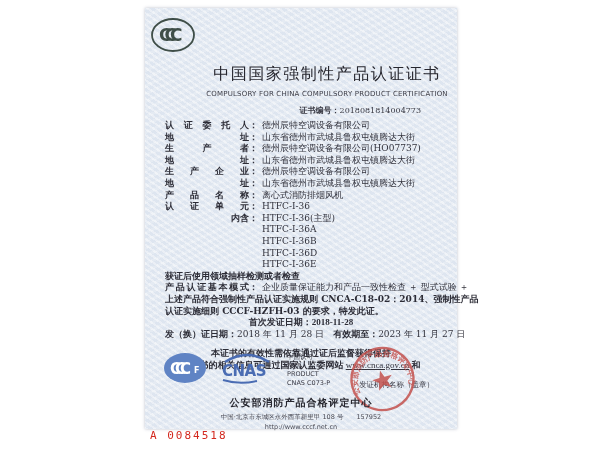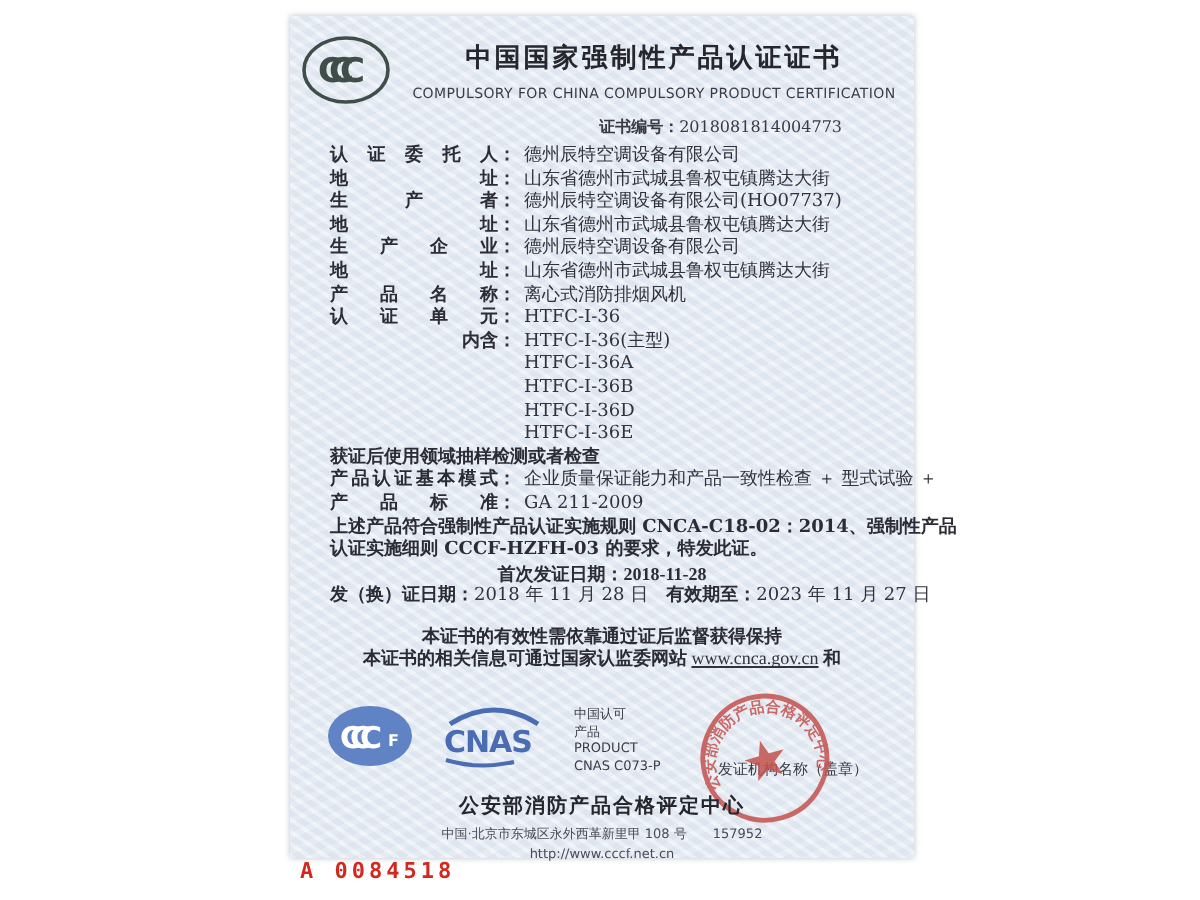--- a/index.html
+++ b/index.html
@@ -12,21 +12,21 @@
     position:absolute;left:145px;top:8px;width:312px;height:421px;
     background-color:#e4eaf2;
     background-image:
       repeating-linear-gradient(35deg, rgba(255,255,255,0.35) 0 2px, rgba(214,224,238,0.22) 2px 5px),
       repeating-linear-gradient(-25deg, rgba(255,255,255,0.18) 0 3px, rgba(203,215,233,0.16) 3px 7px);
     box-shadow:0 0 3px rgba(110,120,145,0.45);
     color:#32323c;
   }
   .ccc-mark{position:absolute;left:5px;top:8px;}
   .titles{padding-top:12px;margin-left:52px;text-align:center;}
-  .title-cn{font-size:13px;font-weight:bold;color:#26262e;letter-spacing:1.5px;}
+  .title-cn{font-size:16px;font-weight:normal;color:#26262e;letter-spacing:1.5px;margin-top:44px;}
   .title-en{font-size:7px;color:#3c3c46;margin-top:5px;letter-spacing:0.2px;
     font-family:"DejaVu Sans","Liberation Sans",sans-serif;}
   .cert-no{text-align:right;margin:7px 36px 0 0;font-size:8px;color:#3a3a44;}
   .cert-no .cl{font-weight:bold;}
   #info-lines{margin-top:4px;}
   .iline{margin-left:20px;font-size:9px;line-height:11.6px;color:#32323c;white-space:nowrap;}
   .iline .lbl{display:inline-block;width:84px;text-align:justify;text-align-last:justify;font-weight:bold;color:#2c2c36;}
   .iline .lbl.inner{text-align-last:right;}
   .iline .colon{font-weight:bold;}
   .iline .val{margin-left:4px;}
@@ -38,21 +38,21 @@
   .accred{font-family:"DejaVu Sans","Liberation Sans",sans-serif;font-size:6.5px;line-height:8.5px;color:#3b3b45;}
   .seal-caption{position:absolute;left:214px;top:372px;font-size:7.5px;color:#3b3b45;white-space:nowrap;}
   .seal{position:absolute;left:203px;top:336px;transform:rotate(-16deg);opacity:0.85;}
   .footer{position:absolute;left:0;top:388px;width:100%;text-align:center;}
   .issuer{font-size:10px;font-weight:bold;color:#26262e;letter-spacing:1px;}
   .addr{font-size:6.5px;color:#4a4a54;margin-top:3px;font-family:"DejaVu Sans","Liberation Sans",sans-serif;}
   .furl{font-size:6.5px;color:#4a4a54;margin-top:1px;font-family:"DejaVu Sans","Liberation Sans",sans-serif;}
   .serial{
     position:absolute;left:150px;top:429px;color:#d3281e;
     font-family:"DejaVu Sans Mono","Liberation Mono",monospace;
-    font-size:11px;font-weight:bold;letter-spacing:2px;
+    font-size:11px;font-weight:normal;letter-spacing:2px;
   }
 </style>
 </head>
 <body>
 
 <div class="photo">
 
   <div class="ccc-mark">
     <svg width="46" height="38" viewBox="0 0 46 38">
       <ellipse cx="23" cy="19" rx="21" ry="16" fill="none" stroke="#3f4e48" stroke-width="1.8"></ellipse>
@@ -78,21 +78,20 @@
       <div class="iline"><span class="lbl">地址</span><span class="colon">：</span><span class="val">山东省德州市武城县鲁权屯镇腾达大街</span></div>
       <div class="iline"><span class="lbl">产品名称</span><span class="colon">：</span><span class="val">离心式消防排烟风机</span></div>
       <div class="iline"><span class="lbl">认证单元</span><span class="colon">：</span><span class="val">HTFC-I-36</span></div>
       <div class="iline"><span class="lbl inner">内含</span><span class="colon">：</span><span class="val">HTFC-I-36(主型)</span></div>
       <div class="iline"><span class="lbl"></span><span class="colon" style="visibility: hidden;">：</span><span class="val">HTFC-I-36A</span></div>
       <div class="iline"><span class="lbl"></span><span class="colon" style="visibility: hidden;">：</span><span class="val">HTFC-I-36B</span></div>
       <div class="iline"><span class="lbl"></span><span class="colon" style="visibility: hidden;">：</span><span class="val">HTFC-I-36D</span></div>
       <div class="iline"><span class="lbl"></span><span class="colon" style="visibility: hidden;">：</span><span class="val">HTFC-I-36E</span></div>
       <div class="iline"><span class="b">获证后使用领域抽样检测或者检查</span></div>
       <div class="iline"><span class="lbl">产品认证基本模式</span><span class="colon">：</span><span class="val">企业质量保证能力和产品一致性检查 ＋ 型式试验 ＋</span></div>
-      <div class="iline"><span class="lbl">产品标准</span><span class="colon">：</span><span class="val">GA 211-2009</span></div>
       <div class="iline"><span class="b">上述产品符合强制性产品认证实施规则 CNCA-C18-02：2014、强制性产品</span></div>
       <div class="iline"><span class="b">认证实施细则 CCCF-HZFH-03 的要求，特发此证。</span></div>
       <div class="iline c"><span class="b">首次发证日期：2018-11-28</span></div>
       <div class="iline"><span class="b">发（换）证日期：</span><span class="">2018 年 11 月 28 日</span><span class="b">　有效期至：</span><span class="">2023 年 11 月 27 日</span></div>
       <div class="spacer" style="height: 8px;"></div>
       <div class="iline c"><span class="b">本证书的有效性需依靠通过证后监督获得保持</span></div>
       <div class="iline c"><span class="b">本证书的相关信息可通过国家认监委网站 </span><span class=" u">www.cnca.gov.cn</span><span class="b"> 和</span></div>
     </div>
 
   <div class="logos-row">

